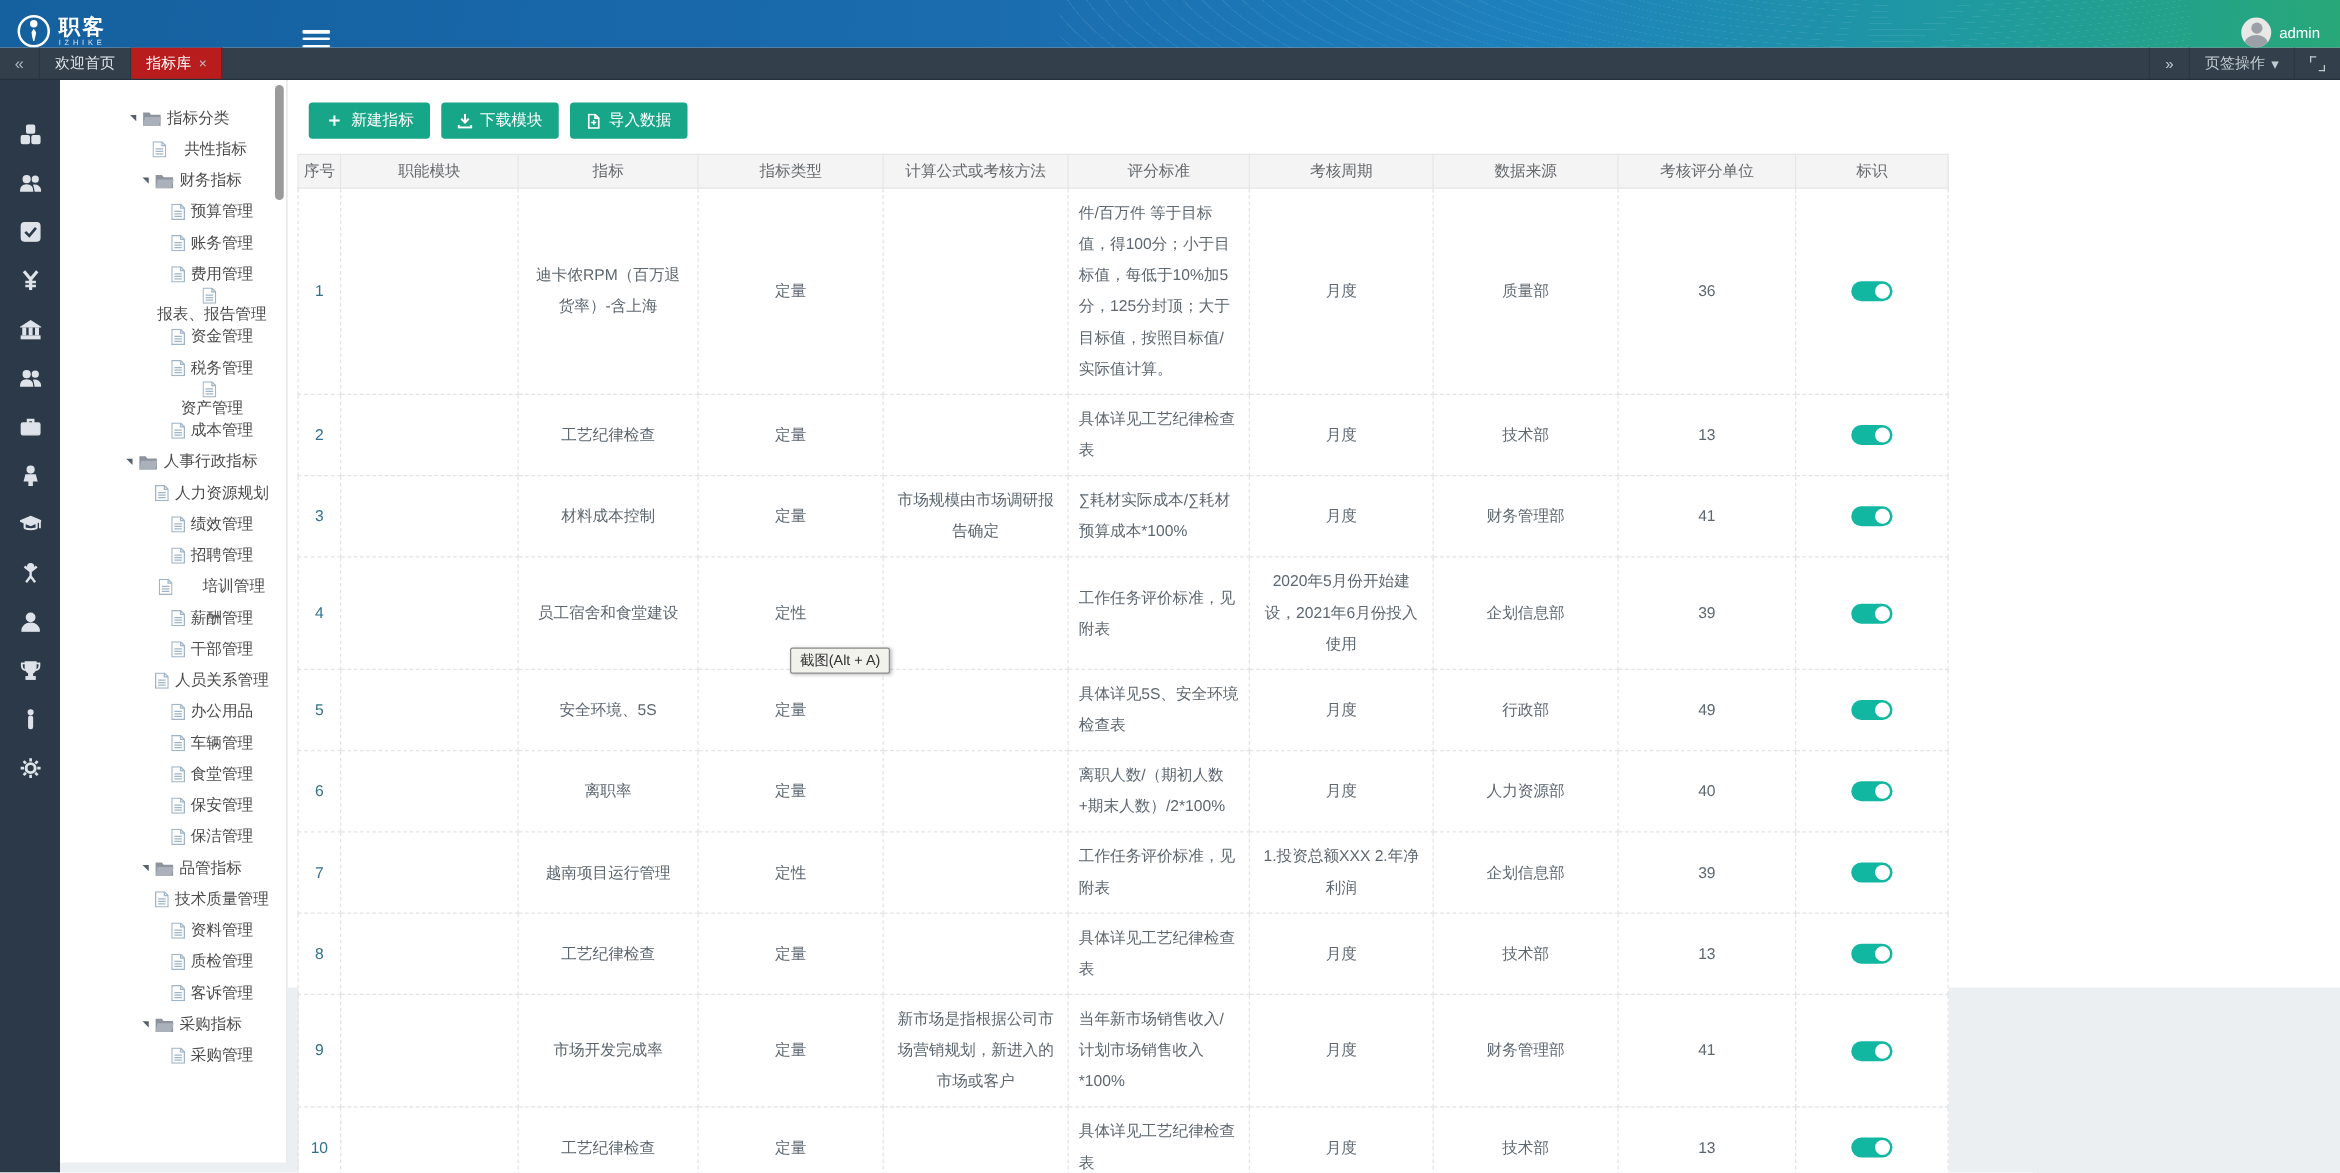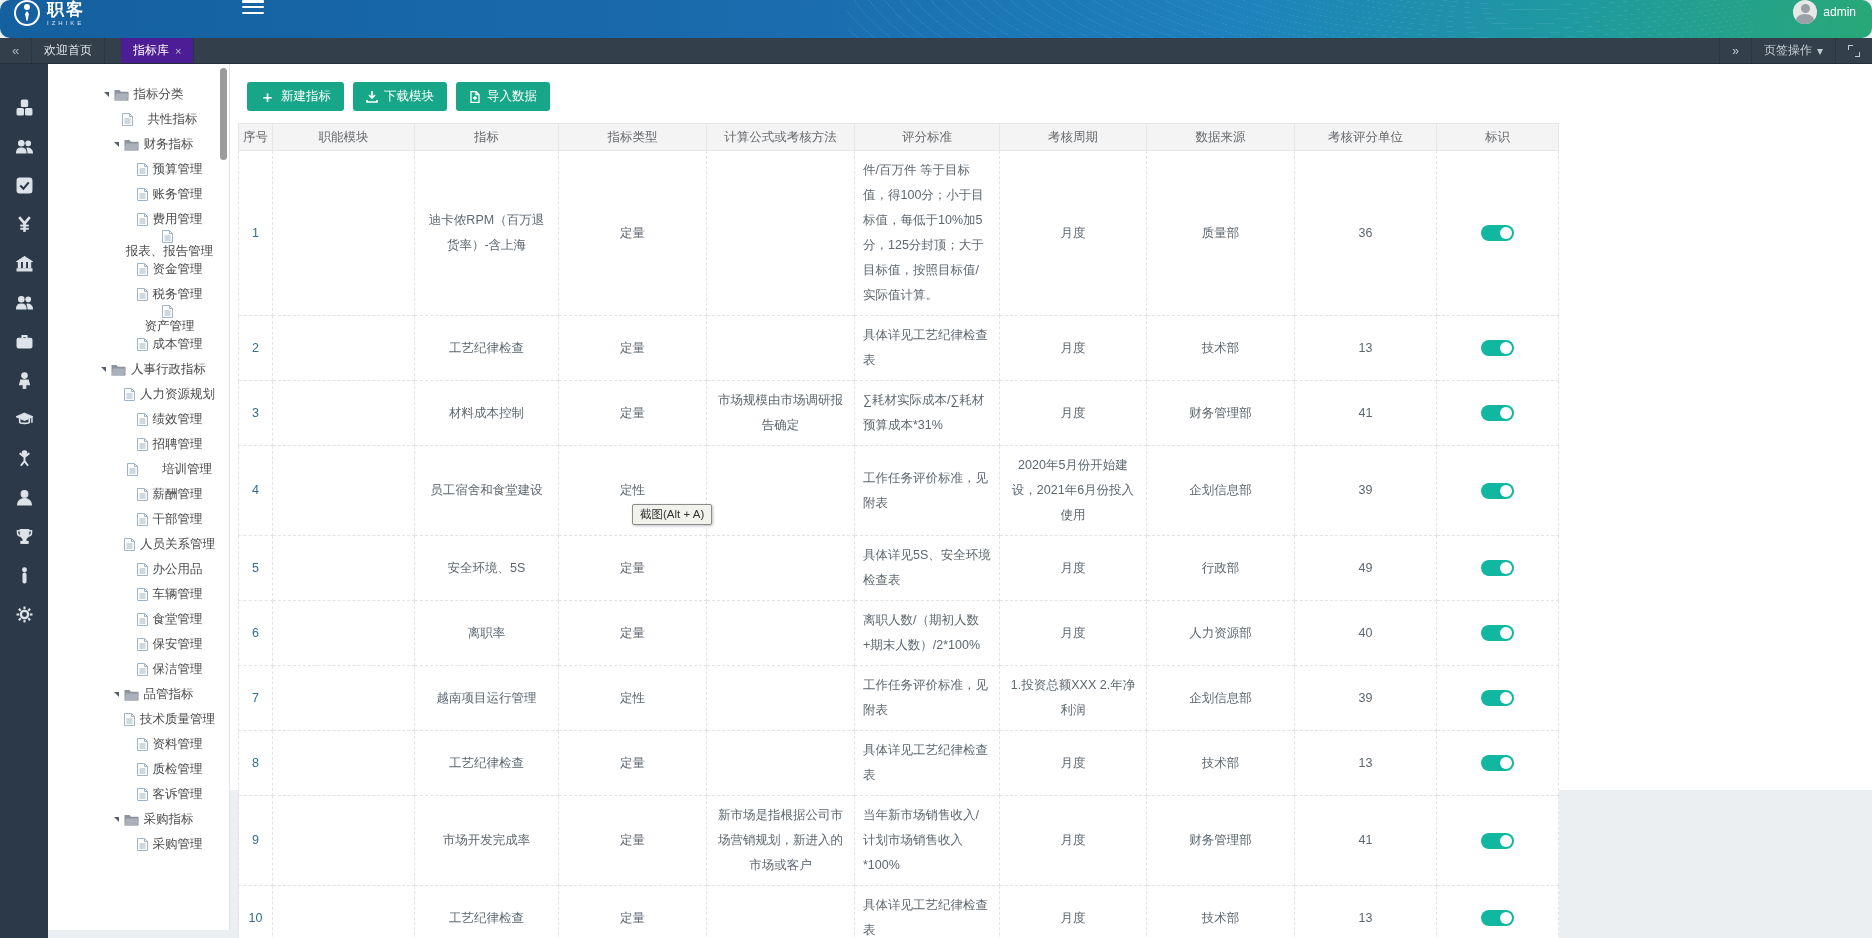--- a/index.html
+++ b/index.html
@@ -1,21 +1,21 @@
 <!DOCTYPE html>
 <html><head>
 <meta charset="utf-8">
 <style>
   * { margin:0; padding:0; box-sizing:border-box; }
   html,body { width:1872px; height:938px; overflow:hidden; }
   body { font-family:"Liberation Sans","DejaVu Sans",sans-serif; font-size:12px; color:#555; background:#eceff1; position:relative; }
 
   
-  .topbar { height:38px; display:flex; align-items:flex-start;
-    background:linear-gradient(97deg,#15609f 0%,#1a6cae 42%,#1e82bd 66%,#1f9aa0 84%,#28a878 100%); position:relative; overflow:hidden;border-radius:10px; }
+  .topbar { height:38px; display:flex; align-items:flex-end;
+    background:linear-gradient(97deg,#15609f 0%,#1a6cae 42%,#1e82bd 66%,#1f9aa0 84%,#28a878 100%); position:relative; overflow:hidden; }
   .topbar::after { content:""; position:absolute; right:120px; top:-90px; width:900px; height:260px;
     background:repeating-radial-gradient(ellipse at 90% 0%, rgba(255,255,255,.08) 0 1px, transparent 1px 14px);
     transform:rotate(-6deg); pointer-events:none; }
   .logo { display:flex; align-items:center; gap:7px; padding:0 14px; min-width:150px; }
   .logo-mark { width:26px; height:26px; border:2px solid #fff; border-radius:50%; position:relative; flex:0 0 auto; }
   .logo-mark::before { content:""; position:absolute; left:8px; top:2px; width:6px; height:6px; background:#fff; border-radius:50%; }
   .logo-mark::after { content:""; position:absolute; left:9px; top:9px; width:4px; height:10px; background:#fff; clip-path:polygon(50% 0,100% 30%,60% 100%,40% 100%,0 30%); }
   .logo-text { color:#fff; line-height:1; }
   .logo-text .zh { font-size:17px; font-weight:bold; letter-spacing:2px; }
   .logo-text .en { font-size:6px; letter-spacing:3px; margin-top:2px; opacity:.85; }
@@ -24,21 +24,21 @@
   .topbar .spacer { flex:1; }
   .userbox { display:flex; align-items:center; gap:6px; padding-right:16px; color:#fff; }
   .avatar { width:24px; height:24px; border-radius:50%; background:#e8e8e6; position:relative; overflow:hidden; }
   .avatar::before { content:""; position:absolute; left:7.5px; top:4px; width:9px; height:9px; border-radius:50%; background:#9aa0a6; }
   .avatar::after { content:""; position:absolute; left:3px; top:14px; width:18px; height:12px; border-radius:50%; background:#9aa0a6; }
 
   
   .tabstrip { height:26px; background:#333f4a; display:flex; align-items:stretch; border-bottom:1px solid #24303a; }
   .strip-btn { width:32px; display:flex; align-items:center; justify-content:center; color:#aeb7bf; font-size:13px; cursor:pointer; border-right:1px solid #2a3640; }
   .tab { display:flex; align-items:center; gap:6px; padding:0 12px; color:#dfe5ea; font-size:12px; cursor:pointer; border-right:1px solid #2a3640; }
-  .tab.active { background:#4c1d95; color:#fff;margin-left:16px; }
+  .tab.active { background:#b91c1c; color:#fff; }
   .tab .close { font-size:11px; color:#b9c2ca; }
   .tabstrip .spacer { flex:1; }
   .strip-right { display:flex; align-items:stretch; }
   .strip-right > div { display:flex; align-items:center; padding:0 12px; color:#c3cbd2; border-left:1px solid #2a3640; cursor:pointer; font-size:12px; gap:5px; }
   .fs-icon { width:12px; height:12px; position:relative; }
   .fs-icon::before, .fs-icon::after { content:""; position:absolute; width:4px; height:4px; border:1.5px solid #c3cbd2; }
   .fs-icon::before { left:0; top:0; border-right:none; border-bottom:none; }
   .fs-icon::after { right:0; bottom:0; border-left:none; border-top:none; }
 
   
@@ -68,21 +68,21 @@
   
   table { border-collapse:collapse; table-layout:fixed; width:1320px; }
   thead th { background:#f4f4f5; border:1px solid #e4e6e8; border-style:solid; font-weight:normal; color:#66696c; height:27px; font-size:12.5px; }
   tbody td { border-right:1px dashed #e1e3e5; border-bottom:1px dashed #e1e3e5; padding:7px 8px; text-align:center; font-size:12.5px; color:#5d6770; line-height:2.0; vertical-align:middle; background:#fff; }
   tbody tr td:first-child { border-left:1px dashed #e1e3e5; color:#31708f; }
   td.std { text-align:left; }
   .toggle { width:33px; height:16px; border-radius:9px; background:#12b7a2; position:relative; display:inline-block; vertical-align:middle; cursor:pointer; }
   .toggle::after { content:""; position:absolute; right:2px; top:2px; width:12px; height:12px; background:#fff; border-radius:50%; }
 
   
-  .tooltip { position:absolute; left:632px; top:504px; background:#f2f2ed; border:1px solid #8b8b8b; border-radius:2px; padding:2px 7px; font-size:11.5px; color:#333; box-shadow:1px 1px 3px rgba(0,0,0,.25); z-index:50; }
+  .tooltip { position:absolute; left:632px; top:518px; background:#f2f2ed; border:1px solid #8b8b8b; border-radius:2px; padding:2px 7px; font-size:11.5px; color:#333; box-shadow:1px 1px 3px rgba(0,0,0,.25); z-index:50; }
 </style>
 </head>
 <body>
 
 <div class="topbar">
   <div class="logo">
     <span class="logo-mark"></span>
     <span class="logo-text">
       <div class="zh">职客</div>
       <div class="en">IZHIKE</div>
@@ -731,21 +731,21 @@
             <td>技术部</td>
             <td>13</td>
             <td><span class="toggle"></span></td>
           </tr>
           <tr>
             <td>3</td>
             <td></td>
             <td>材料成本控制</td>
             <td>定量</td>
             <td>市场规模由市场调研报告确定</td>
-            <td class="std">∑耗材实际成本/∑耗材预算成本*31%</td>
+            <td class="std">∑耗材实际成本/∑耗材预算成本*100%</td>
             <td>月度</td>
             <td>财务管理部</td>
             <td>41</td>
             <td><span class="toggle"></span></td>
           </tr>
           <tr>
             <td>4</td>
             <td></td>
             <td>员工宿舍和食堂建设</td>
             <td>定性</td>

